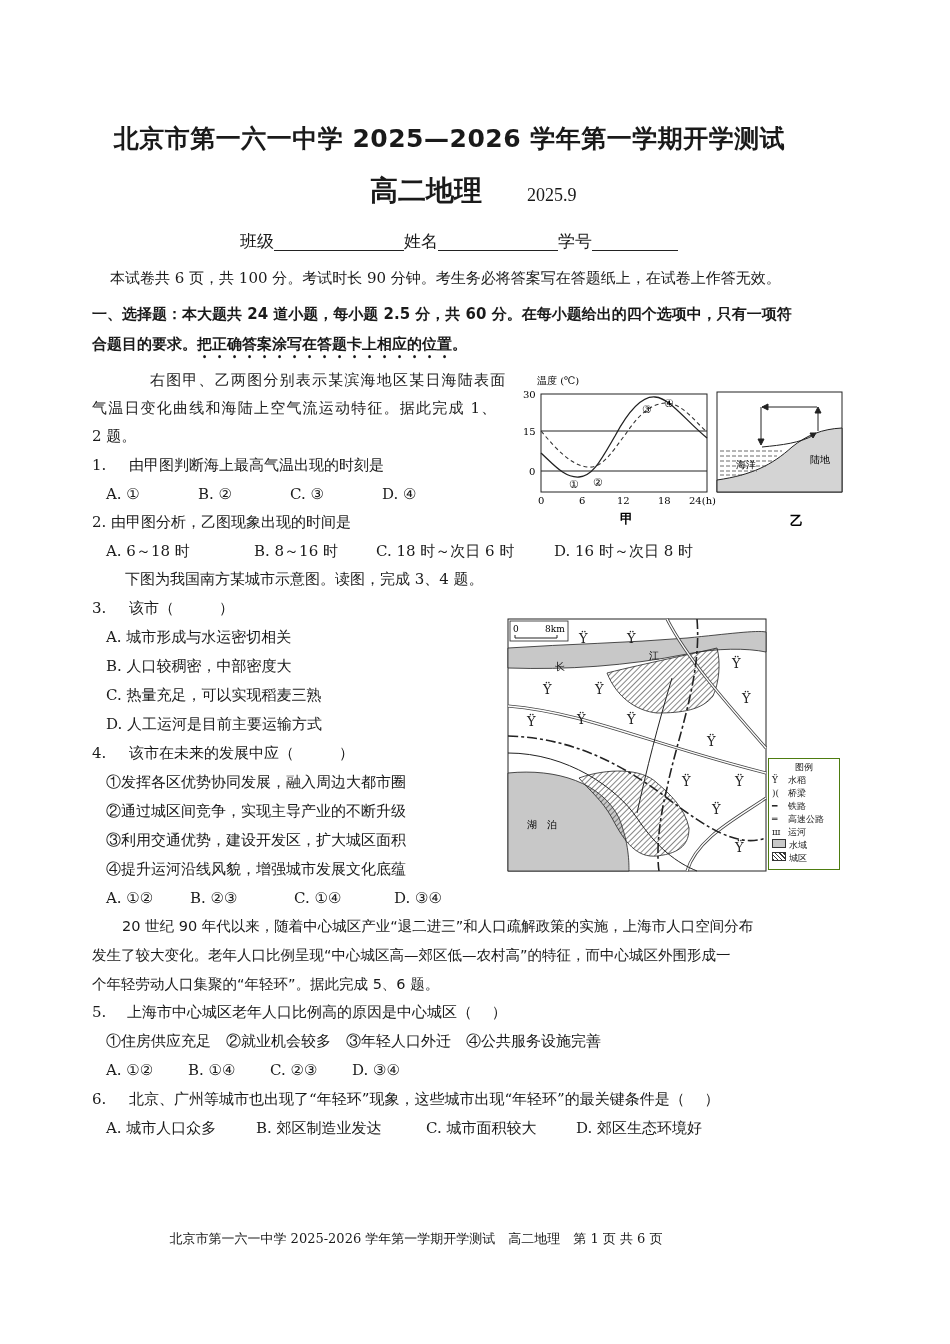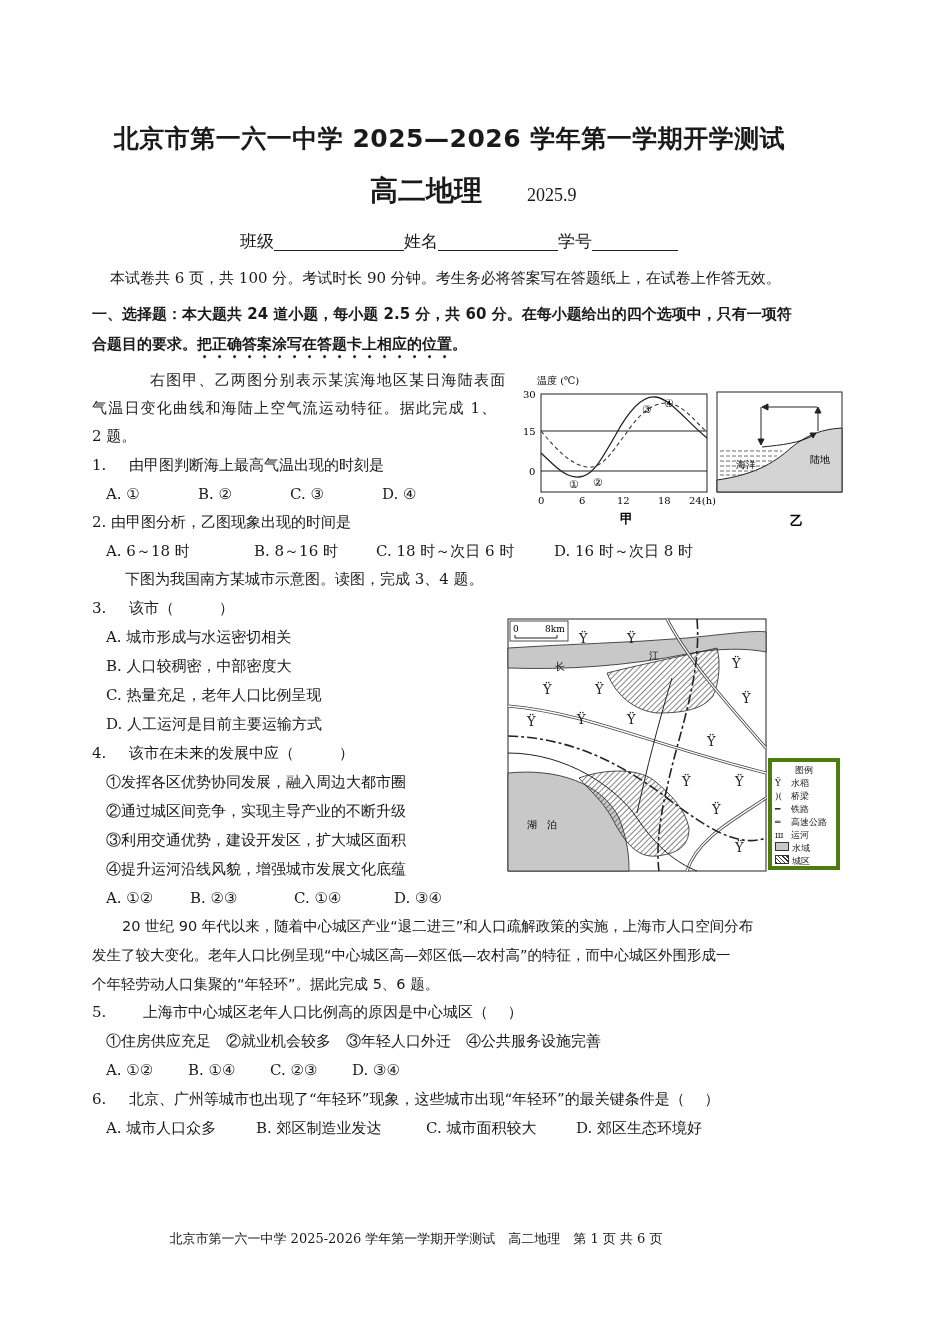--- a/index.html
+++ b/index.html
@@ -118,21 +118,21 @@
   </svg>
 </div>
 
 <div class="abs para" style="top:565px;left:125px;">下图为我国南方某城市示意图。读图，完成 3、4 题。</div>
 <div class="abs q" style="top:594px;left:92px;">
   <span>3.</span>
   <span style="margin-left:18px">该市（　　　）</span>
 </div>
 <div class="abs opt" style="top:623px;left:106px;">A. 城市形成与水运密切相关</div>
 <div class="abs opt" style="top:652px;left:106px;">B. 人口较稠密，中部密度大</div>
-<div class="abs opt" style="top:681px;left:106px;">C. 热量充足，老年人口比例呈现</div>
+<div class="abs opt" style="top:681px;left:106px;">C. 热量充足，可以实现稻麦三熟</div>
 <div class="abs opt" style="top:710px;left:106px;">D. 人工运河是目前主要运输方式</div>
 
 <div class="abs q" style="top:739px;left:92px;">
   <span>4.</span>
   <span style="margin-left:18px">该市在未来的发展中应（　　　）</span>
 </div>
 <div class="abs opt" style="top:768px;left:106px;">①发挥各区优势协同发展，融入周边大都市圈</div>
 <div class="abs opt" style="top:797px;left:106px;">②通过城区间竞争，实现主导产业的不断升级</div>
 <div class="abs opt" style="top:826px;left:106px;">③利用交通优势，建设开发区，扩大城区面积</div>
 <div class="abs opt" style="top:855px;left:106px;">④提升运河沿线风貌，增强城市发展文化底蕴</div>
@@ -189,38 +189,38 @@
         <text x="120" y="106">Ϋ</text>
       <text x="200" y="128">Ϋ</text>
         <text x="175" y="168">Ϋ</text>
         <text x="228" y="168">Ϋ</text>
       <text x="205" y="196">Ϋ</text>
         <text x="228" y="234">Ϋ</text>
     </g>
   </svg>
 </div>
 
-<div class="abs" style="left:768px;top:758px;width:72px;height:112px;border:4px solid #4d7c0f;font-size:9px;line-height:13px;padding:2px 3px;box-sizing:border-box;">
+<div class="abs" style="left:768px;top:758px;width:72px;height:112px;border:1px solid #4d7c0f;font-size:9px;line-height:13px;padding:2px 3px;box-sizing:border-box;">
   <div style="text-align:center">图例</div>
   <div><span style="display:inline-block;width:16px">Ϋ</span><span>水稻</span></div>
   <div><span style="display:inline-block;width:16px">)(</span><span>桥梁</span></div>
   <div><span style="display:inline-block;width:16px;font-weight:bold">━</span><span>铁路</span></div>
   <div><span style="display:inline-block;width:16px">═</span><span>高速公路</span></div>
   <div><span style="display:inline-block;width:16px">ш</span><span>运河</span></div>
   <div><span style="display:inline-block;width:12px;height:7px;background:#c8c8c8;border:1px solid #333;margin-right:3px"></span><span>水域</span></div>
   <div><span style="display:inline-block;width:12px;height:7px;border:1px solid #333;margin-right:3px;background:repeating-linear-gradient(45deg,#333 0 1px,#fff 1px 3px)"></span><span>城区</span></div>
 </div>
 
 <div class="abs para" style="top:912px;left:122px;font-family:'DejaVu Sans','Liberation Sans',sans-serif;font-size:14.5px;">20 世纪 90 年代以来，随着中心城区产业“退二进三”和人口疏解政策的实施，上海市人口空间分布</div>
 <div class="abs para" style="top:941px;left:92px;font-family:'DejaVu Sans','Liberation Sans',sans-serif;font-size:14.5px;">发生了较大变化。老年人口比例呈现“中心城区高—郊区低—农村高”的特征，而中心城区外围形成一</div>
 <div class="abs para" style="top:970px;left:92px;font-family:'DejaVu Sans','Liberation Sans',sans-serif;font-size:14.5px;">个年轻劳动人口集聚的“年轻环”。据此完成 5、6 题。</div>
 
 <div class="abs q" style="top:998px;left:92px;">
   <span>5.</span>
-  <span style="margin-left:32px">上海市中心城区老年人口比例高的原因是中心城区（　 ）</span>
+  <span style="margin-left:16px">上海市中心城区老年人口比例高的原因是中心城区（　 ）</span>
 </div>
 <div class="abs opt" style="top:1027px;left:106px;">①住房供应充足　②就业机会较多　③年轻人口外迁　④公共服务设施完善</div>
 <div class="abs opt" style="top:1056px;left:106px;">
   <span style="width:82px">A. ①②</span><span style="width:82px">B. ①④</span><span style="width:82px">C. ②③</span><span>D. ③④</span>
 </div>
 <div class="abs q" style="top:1085px;left:92px;">
   <span>6.</span>
   <span style="margin-left:18px">北京、广州等城市也出现了“年轻环”现象，这些城市出现“年轻环”的最关键条件是（　 ）</span>
 </div>
 <div class="abs opt" style="top:1114px;left:106px;">

